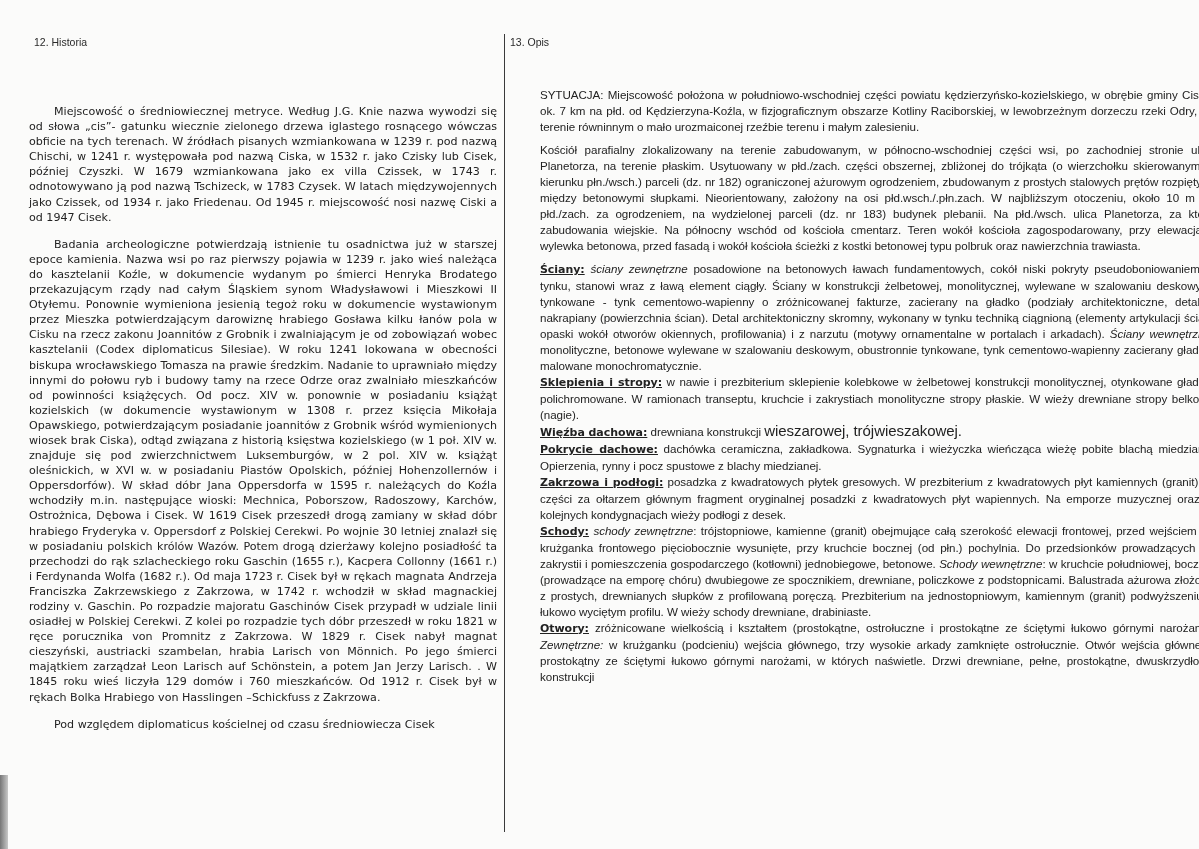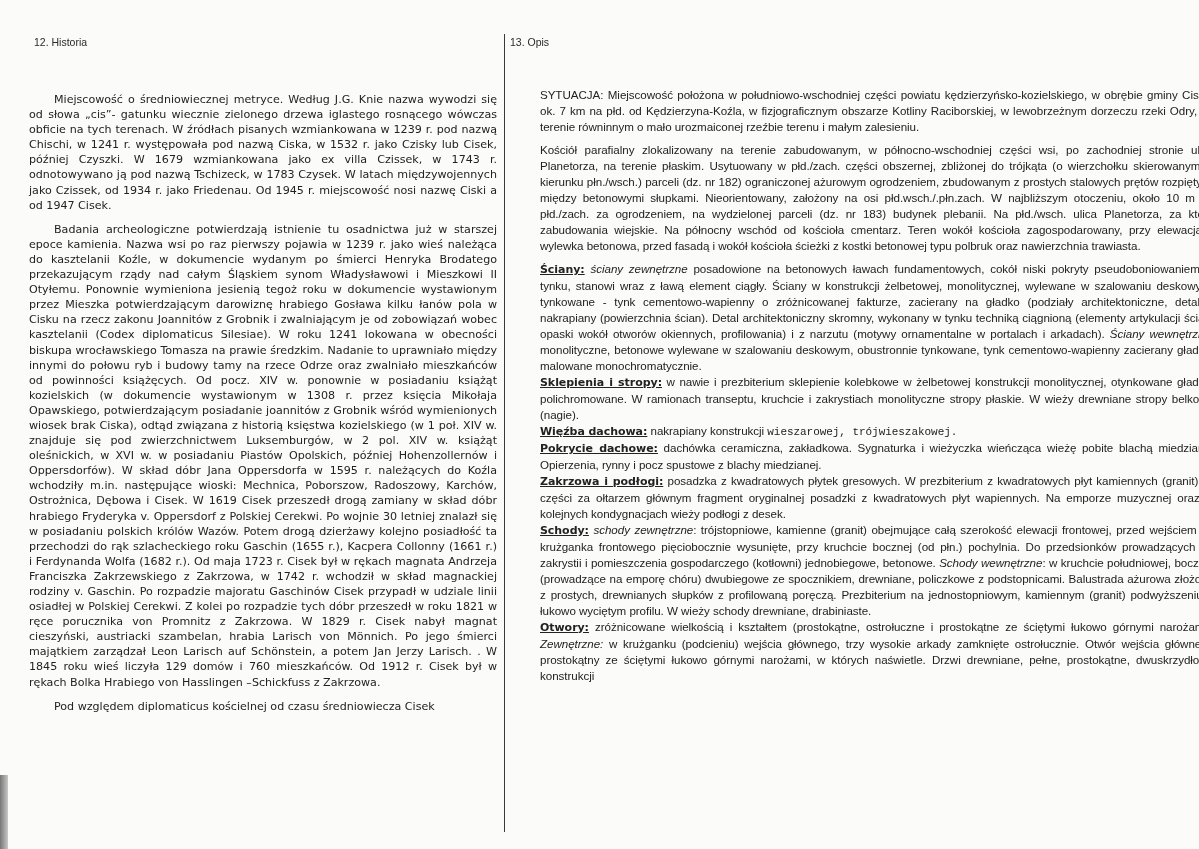--- a/index.html
+++ b/index.html
@@ -15,31 +15,31 @@
   #hdr-right { left: 510px; }
   .divider {
     position: absolute; left: 504px; top: 34px; width: 1px; height: 798px;
     background: #3a3a3a;
   }
   .col-left {
     position: absolute; left: 29px; top: 92px; width: 468px;
     font-family: "DejaVu Sans", sans-serif; font-size: 11.1px; line-height: 15.1px;
     text-align: justify; color: #222;
   }
-  .col-left p { margin: 0 0 9px 0; text-indent: 25px; }
+  .col-left p { margin: 12px 0 9px 0; text-indent: 25px; }
   .col-right {
     position: absolute; left: 512px; top: 87px; width: 674px;
     font-family: "Liberation Sans", sans-serif; font-size: 11.6px; line-height: 16px;
     text-align: justify; color: #222; letter-spacing: -0.05px; margin-left: 28px;
   }
   .col-right p { margin: 0 0 7px 0; }
   .col-right p.tight { margin: 0; }
   .col-right .subhead { margin: 0 0 24px 0; }
   .col-right b { font-family: "DejaVu Sans", sans-serif; font-weight: bold; font-size: 11px; text-decoration: underline; }
-  .col-right .alt { font-family: Liberation Mono, monospace; font-size: 11px; }
+  .col-right .alt { font-family: Liberation Sans, sans-serif; font-size: 15px; }
   .scan-shadow {
     position: absolute; left: 0; top: 775px; width: 8px; height: 74px;
     background: linear-gradient(to right, #555, #bbb);
     opacity: 0.8;
   }
 </style>
 </head>
 <body>
 
 <div class="scan-shadow"></div>
@@ -62,21 +62,21 @@
   <p class="tight">
     <b>Ściany:</b>
     <i>ściany zewnętrzne</i><span> posadowione na betonowych ławach fundamentowych, cokół niski pokryty pseudoboniowaniem w tynku, stanowi wraz z ławą element ciągły. Ściany w konstrukcji żelbetowej, monolitycznej, wylewane w szalowaniu deskowym, tynkowane - tynk cementowo-wapienny o zróżnicowanej fakturze, zacierany na gładko (podziały architektoniczne, detal) i nakrapiany (powierzchnia ścian). Detal architektoniczny skromny, wykonany w tynku techniką ciągnioną (elementy artykulacji ścian, opaski wokół otworów okiennych, profilowania) i z narzutu (motywy ornamentalne w portalach i arkadach). </span><i>Ściany wewnętrzne:</i><span> monolityczne, betonowe wylewane w szalowaniu deskowym, obustronnie tynkowane, tynk cementowo-wapienny zacierany gładko, malowane monochromatycznie.</span>
   </p>
 
   <p class="tight">
     <b>Sklepienia i stropy:</b><span> w nawie i prezbiterium sklepienie kolebkowe w żelbetowej konstrukcji monolitycznej, otynkowane gładko, polichromowane. W ramionach transeptu, kruchcie i zakrystiach monolityczne stropy płaskie. W wieży drewniane stropy belkowe (nagie).</span>
   </p>
 
   <p class="tight">
-    <b>Więźba dachowa:</b><span> nakrapiany konstrukcji </span><span class="alt">wieszarowej, trójwieszakowej.</span>
+    <b>Więźba dachowa:</b><span> drewniana konstrukcji </span><span class="alt">wieszarowej, trójwieszakowej.</span>
   </p>
 
   <p class="tight">
     <b>Pokrycie dachowe:</b><span> dachówka ceramiczna, zakładkowa. Sygnaturka i wieżyczka wieńcząca wieżę pobite blachą miedzianą. Opierzenia, rynny i pocz spustowe z blachy miedzianej.</span>
   </p>
 
   <p class="tight">
     <b>Zakrzowa i podłogi:</b><span> posadzka z kwadratowych płytek gresowych. W prezbiterium z kwadratowych płyt kamiennych (granit), w części za ołtarzem głównym fragment oryginalnej posadzki z kwadratowych płyt wapiennych. Na emporze muzycznej oraz w kolejnych kondygnacjach wieży podłogi z desek.</span>
   </p>
 

